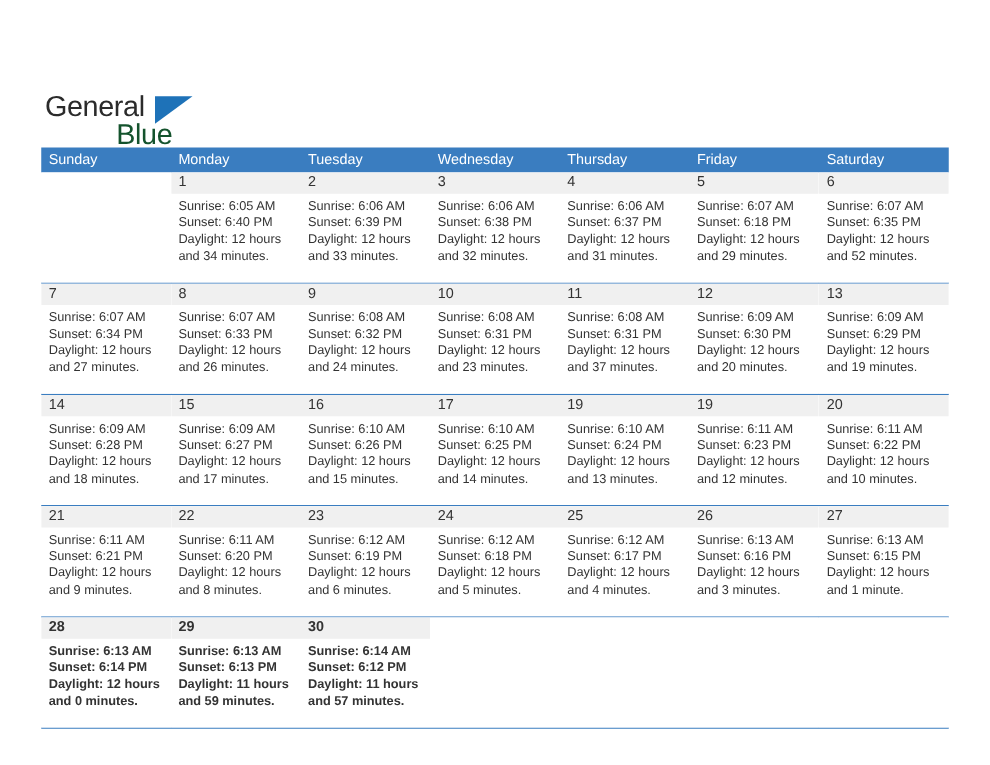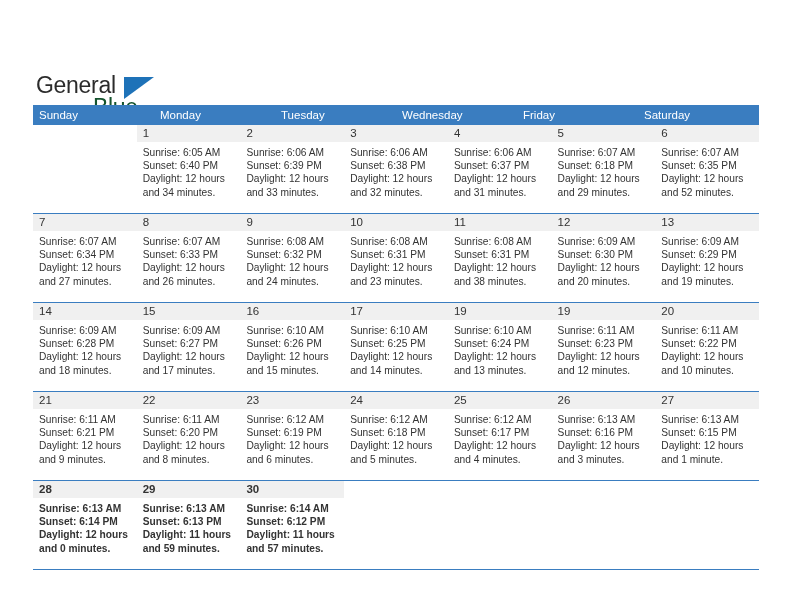--- a/index.html
+++ b/index.html
@@ -81,21 +81,21 @@
     color: #2b2b2b;
     line-height: 22px;
     margin-top: 4px;
     white-space: nowrap;
   }
 
   
   .calendar {
     position: absolute;
     left: 33px;
-    top: 105px;
+    top: 118px;
     width: 726px;
   }
   .weekday-row {
     display: flex;
     background: #3a7dc0;
   }
   .weekday {
     flex: 1 1 0;
     min-width: 0;
     box-sizing: border-box;
@@ -157,20 +157,21 @@
 
 
   </div>
 
   <div class="calendar">
     <div class="weekday-row" id="weekday-row">
         <div class="weekday">Sunday</div>
         <div class="weekday">Monday</div>
         <div class="weekday">Tuesday</div>
         <div class="weekday">Wednesday</div>
+        <div class="weekday">Thursday</div>
         <div class="weekday">Friday</div>
         <div class="weekday">Saturday</div>
       </div>
     <div id="weeks-container">
         <div class="week-row">
           <div class="day-cell empty">
             <div class="day-number"></div>
           </div>
           <div class="day-cell">
             <div class="day-number">1</div>
@@ -263,21 +264,21 @@
               <div>Daylight: 12 hours</div>
               <div>and 23 minutes.</div>
             </div>
           </div>
           <div class="day-cell">
             <div class="day-number">11</div>
             <div class="day-info">
               <div>Sunrise: 6:08 AM</div>
               <div>Sunset: 6:31 PM</div>
               <div>Daylight: 12 hours</div>
-              <div>and 38 minutes.</div>
+              <div>and 37 minutes.</div>
             </div>
           </div>
           <div class="day-cell">
             <div class="day-number">12</div>
             <div class="day-info">
               <div>Sunrise: 6:09 AM</div>
               <div>Sunset: 6:30 PM</div>
               <div>Daylight: 12 hours</div>
               <div>and 20 minutes.</div>
             </div>

